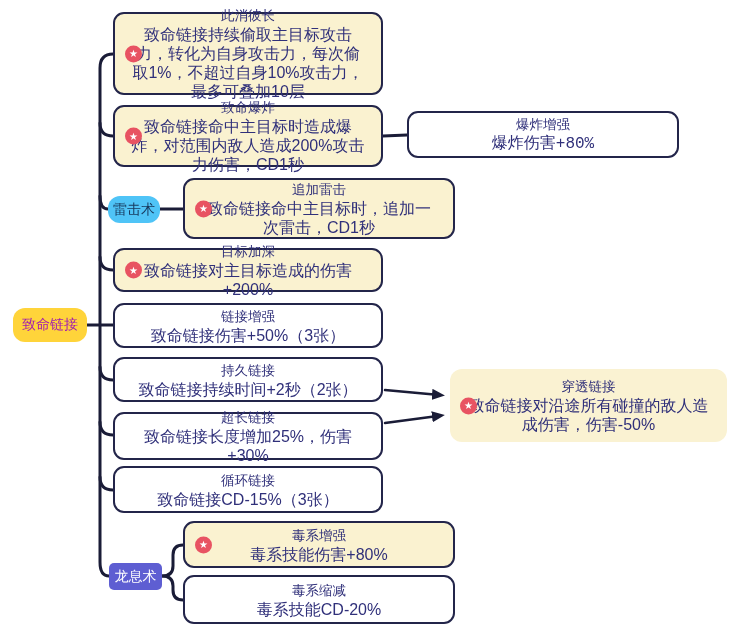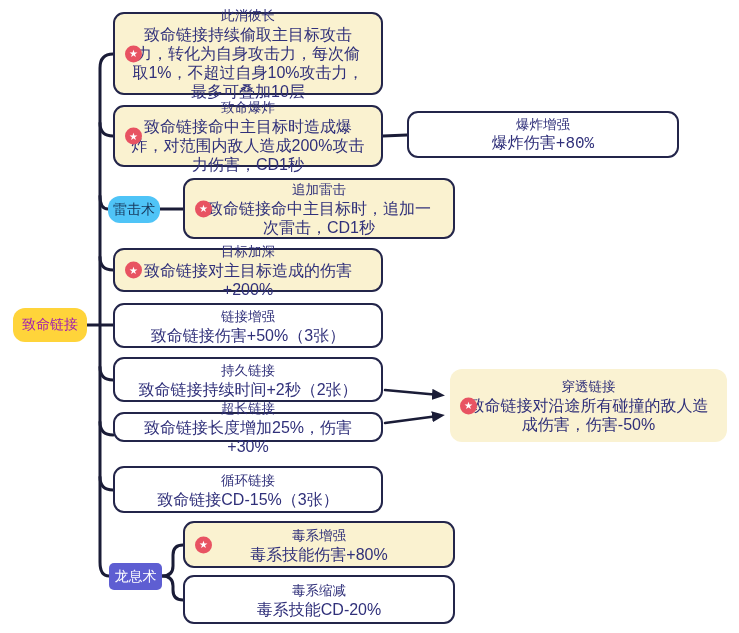--- a/index.html
+++ b/index.html
@@ -116,21 +116,21 @@
   <div class="card" style="left:113px;top:303px;width:270px;height:45px;">
     <div class="card-title">链接增强</div>
     <div class="card-body">致命链接伤害+50%（3张）</div>
   </div>
 
   <div class="card" style="left:113px;top:357px;width:270px;height:45px;">
     <div class="card-title">持久链接</div>
     <div class="card-body">致命链接持续时间+2秒（2张）</div>
   </div>
 
-  <div class="card" style="left:113px;top:412px;width:270px;height:30px;">
+  <div class="card" style="left:113px;top:412px;width:270px;height:48px;">
     <div class="card-title">超长链接</div>
     <div class="card-body">致命链接长度增加25%，伤害+30%</div>
   </div>
 
   <div class="card" style="left:113px;top:466px;width:270px;height:47px;">
     <div class="card-title">循环链接</div>
     <div class="card-body">致命链接CD-15%（3张）</div>
   </div>
 
   <div class="card borderless" style="left:450px;top:369px;width:277px;height:73px;">

